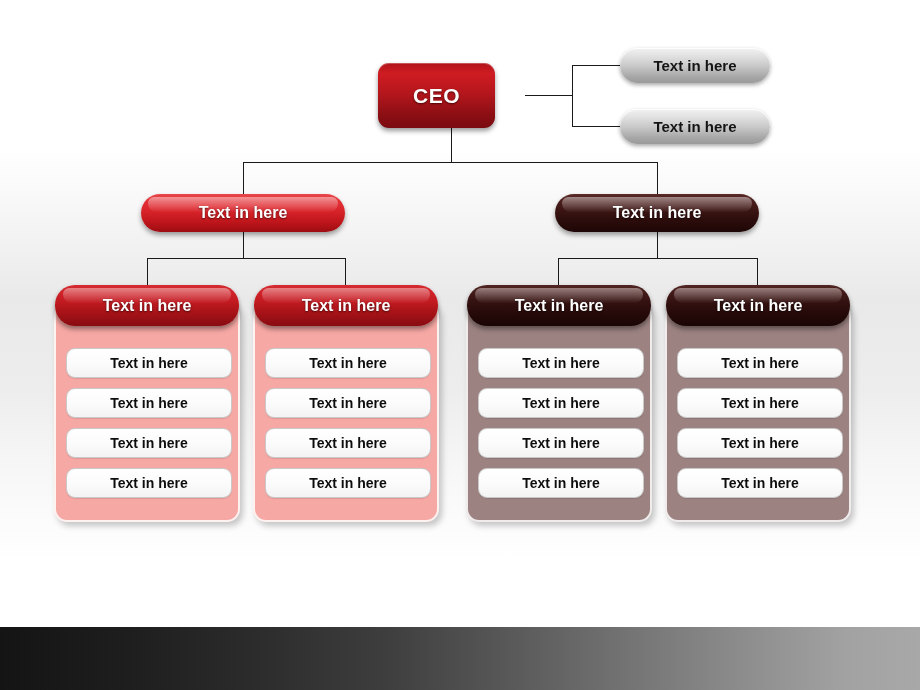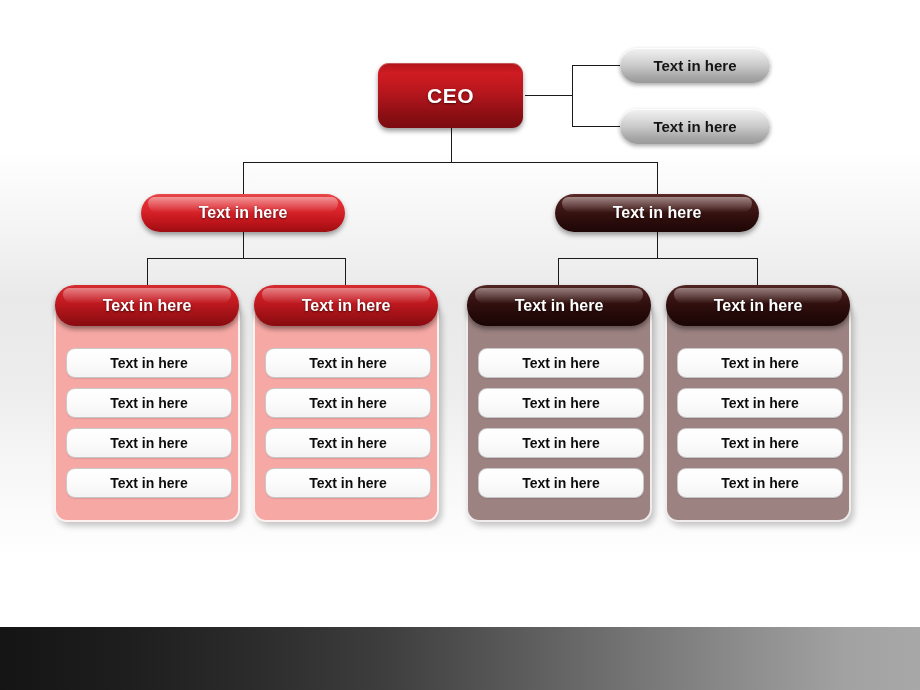--- a/index.html
+++ b/index.html
@@ -47,21 +47,21 @@
     background: #1a1a1a;
   }
   .line-v { width: 1px; }
   .line-h { height: 1px; }
 
   
   #ceo-node {
     position: absolute;
     left: 378px;
     top: 63px;
-    width: 145px;
+    width: 117px;
     height: 65px;
     border-radius: 11px;
     background:
       linear-gradient(to bottom,
         #b0141a 0%,
         #cf1c22 16%,
         #b3161c 48%,
         #8d0f14 78%,
         #7a0b10 100%),
       #9d1217;

